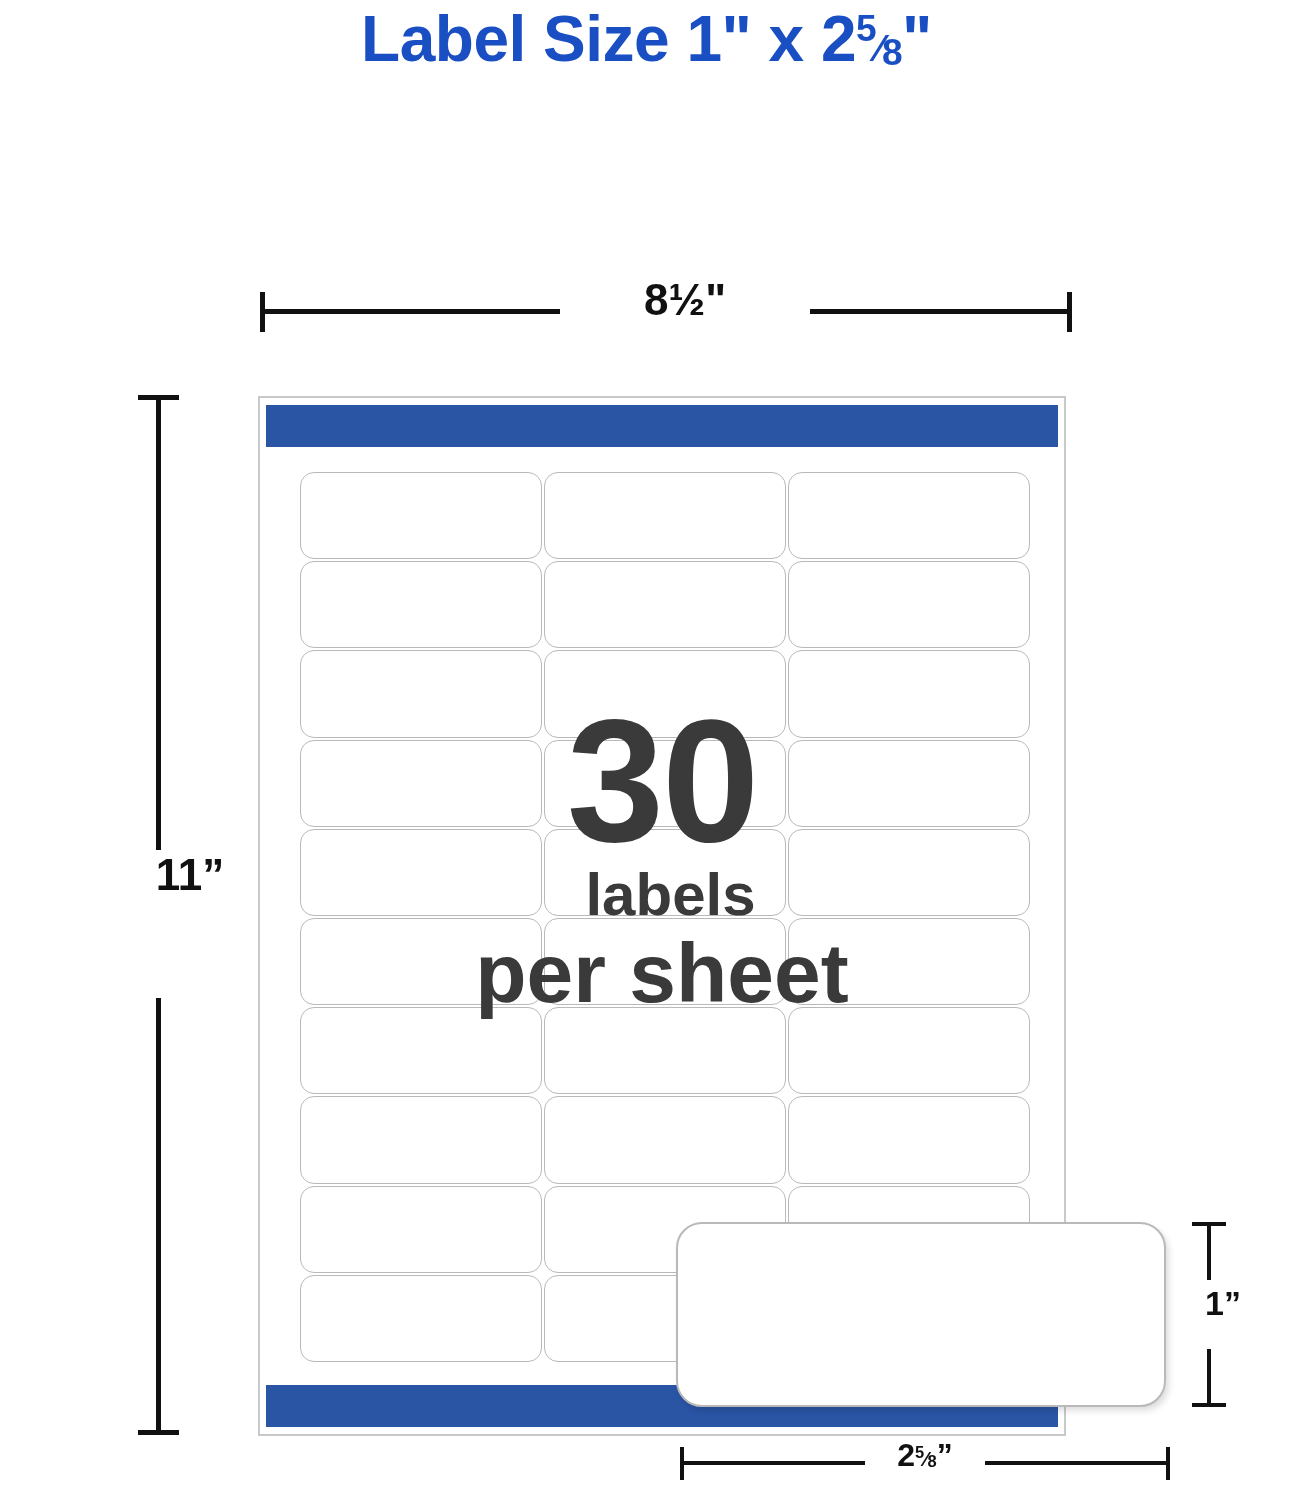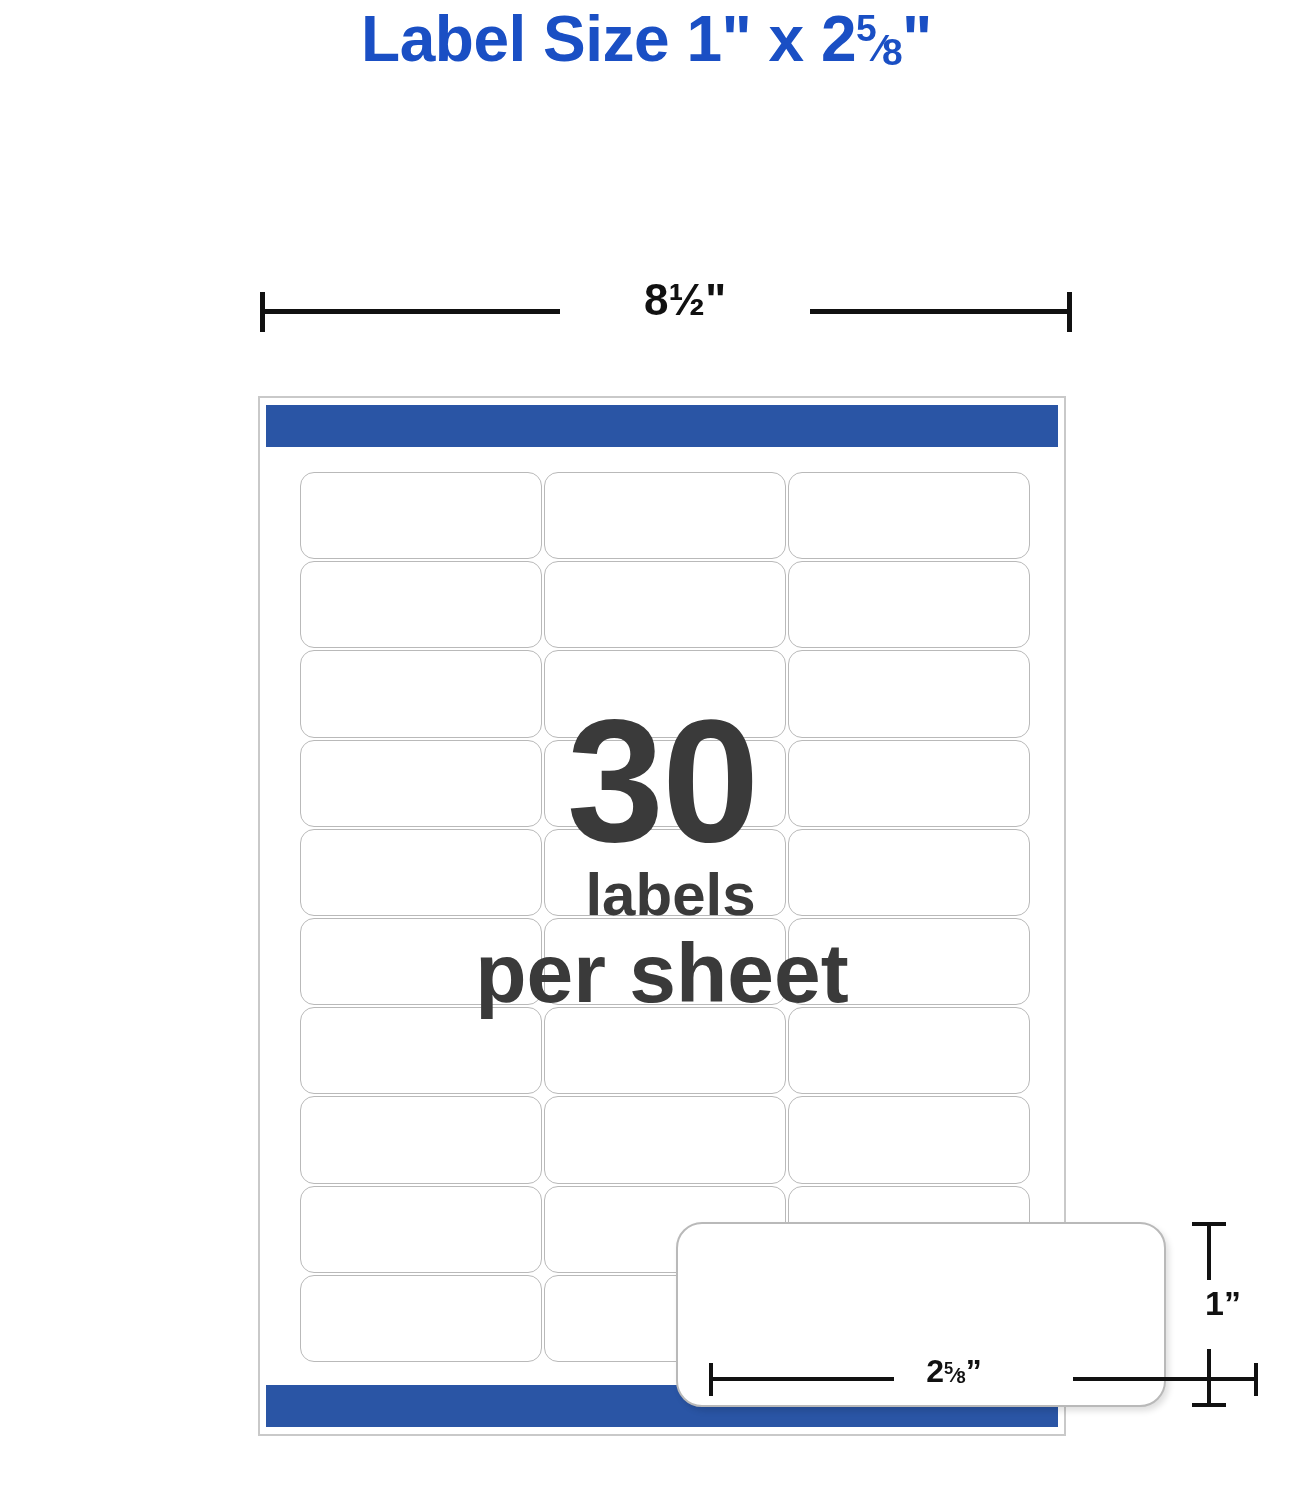--- a/index.html
+++ b/index.html
@@ -170,24 +170,23 @@
     font-size: 34px;
     font-weight: bold;
     color: #111;
     white-space: nowrap;
   }
 
   
   #dim-label-w {
     position: absolute;
     left: 680px;
-    top: 1359px;
-    width: 549px;
+    top: 1443px;
+    width: 490px;
     height: 44px;
-    margin-left: 29px;
   }
   #dim-label-w .bar-left,
   #dim-label-w .bar-right {
     position: absolute;
     top: 18px;
     height: 4px;
     background: #111;
   }
   #dim-label-w .bar-left { left: 0; width: 185px; }
   #dim-label-w .bar-right { right: 0; width: 185px; }
@@ -313,20 +312,27 @@
 <div id="diagram">
 
   <div id="dim-width">
     <div class="cap l"></div>
     <div class="bar-left"></div>
     <div class="dim-label">8½"</div>
     <div class="bar-right"></div>
     <div class="cap r"></div>
   </div>
 
+  <div id="dim-height">
+    <div class="cap t"></div>
+    <div class="vbar-top"></div>
+    <div class="dim-label">11”</div>
+    <div class="vbar-bot"></div>
+    <div class="cap b"></div>
+  </div>
 
   <div id="sheet">
     <div class="blue-band top"></div>
     <div class="blue-band bottom"></div>
     <div id="label-grid">
         <div class="label-cell"></div>
         <div class="label-cell"></div>
         <div class="label-cell"></div>
         <div class="label-cell"></div>
         <div class="label-cell"></div>

